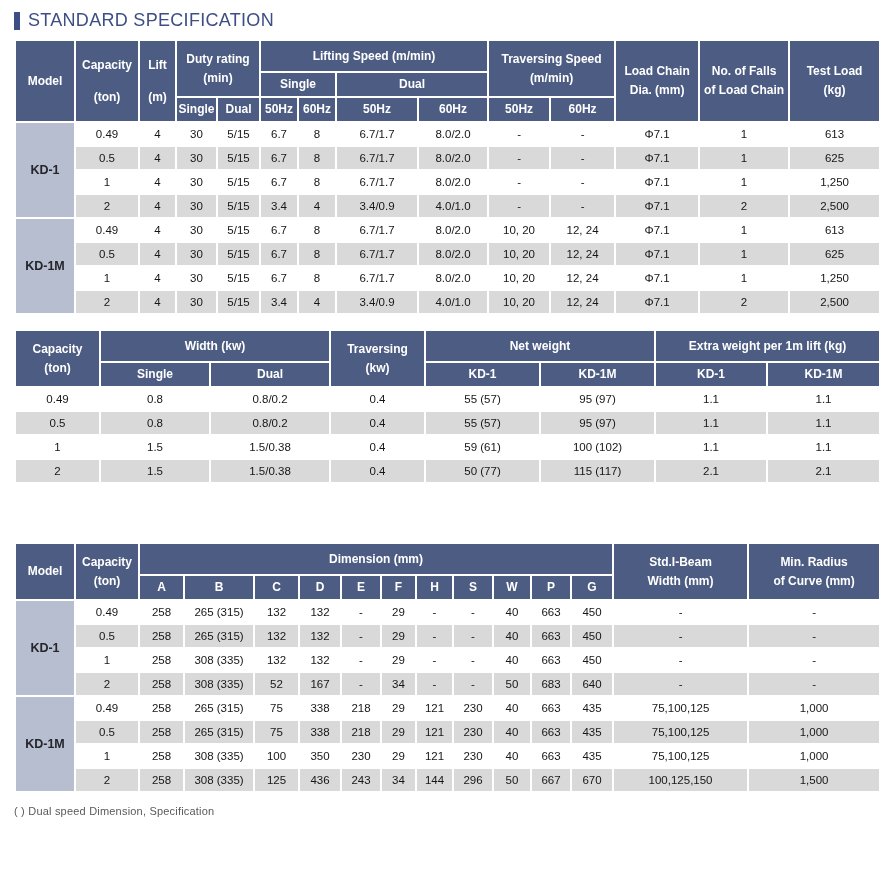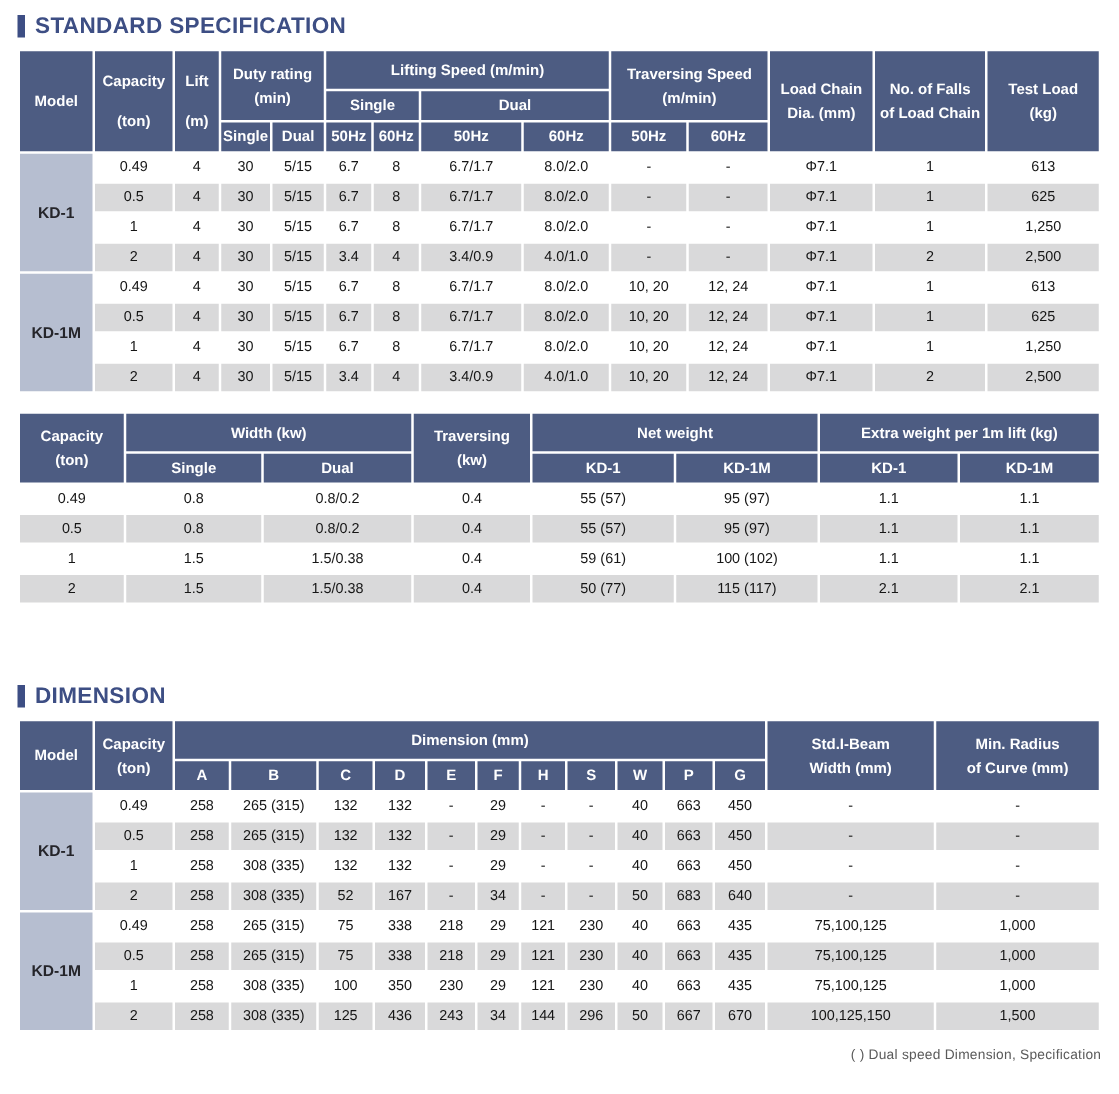--- a/index.html
+++ b/index.html
@@ -6,21 +6,21 @@
   body {
     width: 895px;
     font-family: "Liberation Sans", sans-serif;
     color: #1b1b1b;
     -webkit-font-smoothing: antialiased;
   }
   .page { padding: 6px 14px 10px 14px; }
 
   .section-title {
     display: flex; align-items: center; gap: 8px;
-    color: #3d4e84; font-weight: bold; font-size: 18px;
+    color: #3d4e84; font-weight: normal; font-size: 18px;
     letter-spacing: 0.3px; margin: 4px 0 8px 0;
   }
   .section-title .title-bar {
     width: 6px; height: 18px; background: #3d4e84; display: inline-block;
   }
   .section-gap { height: 44px; }
 
   table {
     width: 867px;
     border-collapse: separate;
@@ -43,21 +43,21 @@
   tr.even td { background: #d9d9da; }
   td.model {
     background: #b6bed0 !important; font-weight: bold;
     font-size: 12.5px; color: #25252a;
   }
   .h-row1 th { height: 26px; }
   .h-row2 th { height: 19px; }
   .h-row3 th { height: 19px; }
 
   .footnote {
-    text-align: right; font-size: 11px; color: #5a5a5a;
+    text-align: left; font-size: 11px; color: #5a5a5a;
     width: 867px; margin-top: -2px; letter-spacing: 0.2px;
   }
 </style>
 </head>
 <body>
 
 <div class="page">
 
   <div class="section-title">
     <span class="title-bar"></span>
@@ -312,24 +312,20 @@
           <td>50 (77)</td>
           <td>115 (117)</td>
           <td>2.1</td>
           <td>2.1</td>
         </tr>
       </tbody>
   </table>
 
   <div class="section-gap"></div>
 
-  <div class="section-title">
-    <span class="title-bar"></span>
-    <span>DIMENSION</span>
-  </div>
 
   <table>
     <colgroup>
       <col style="width:58px">
         <col style="width:62px">
       <col style="width:43px">
         <col style="width:68px">
         <col style="width:43px">
         <col style="width:40px">
       <col style="width:38px">

